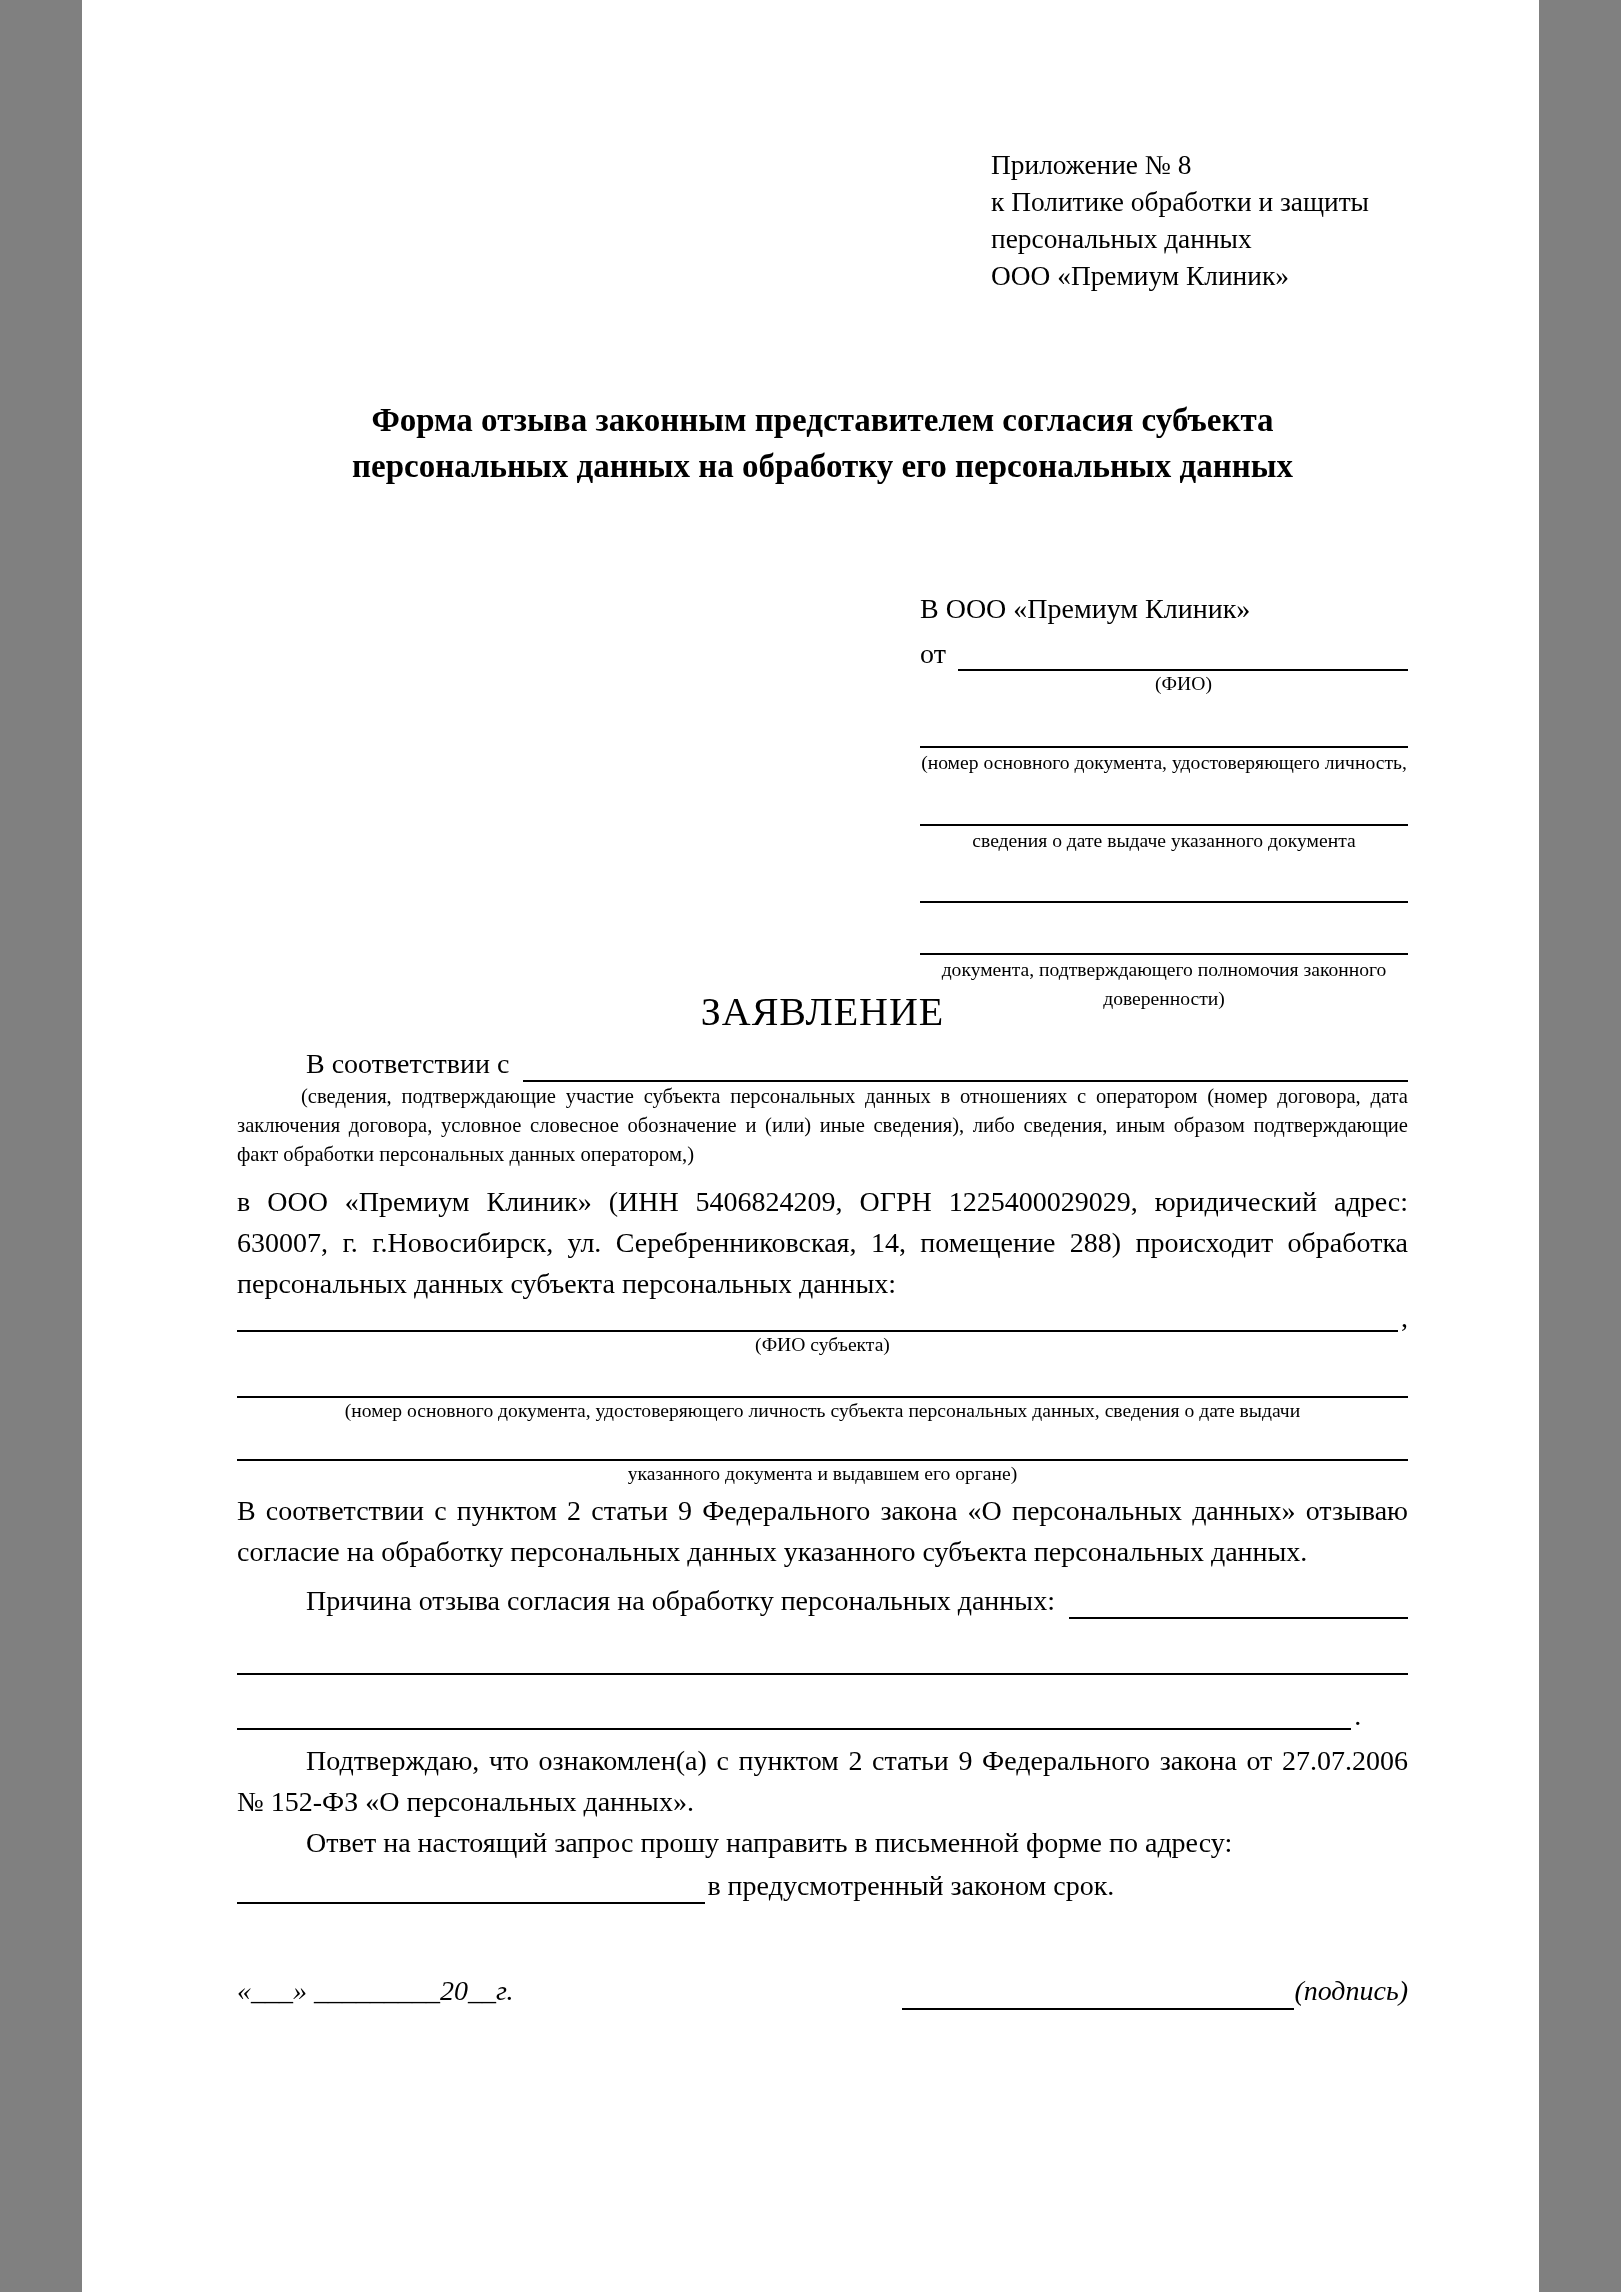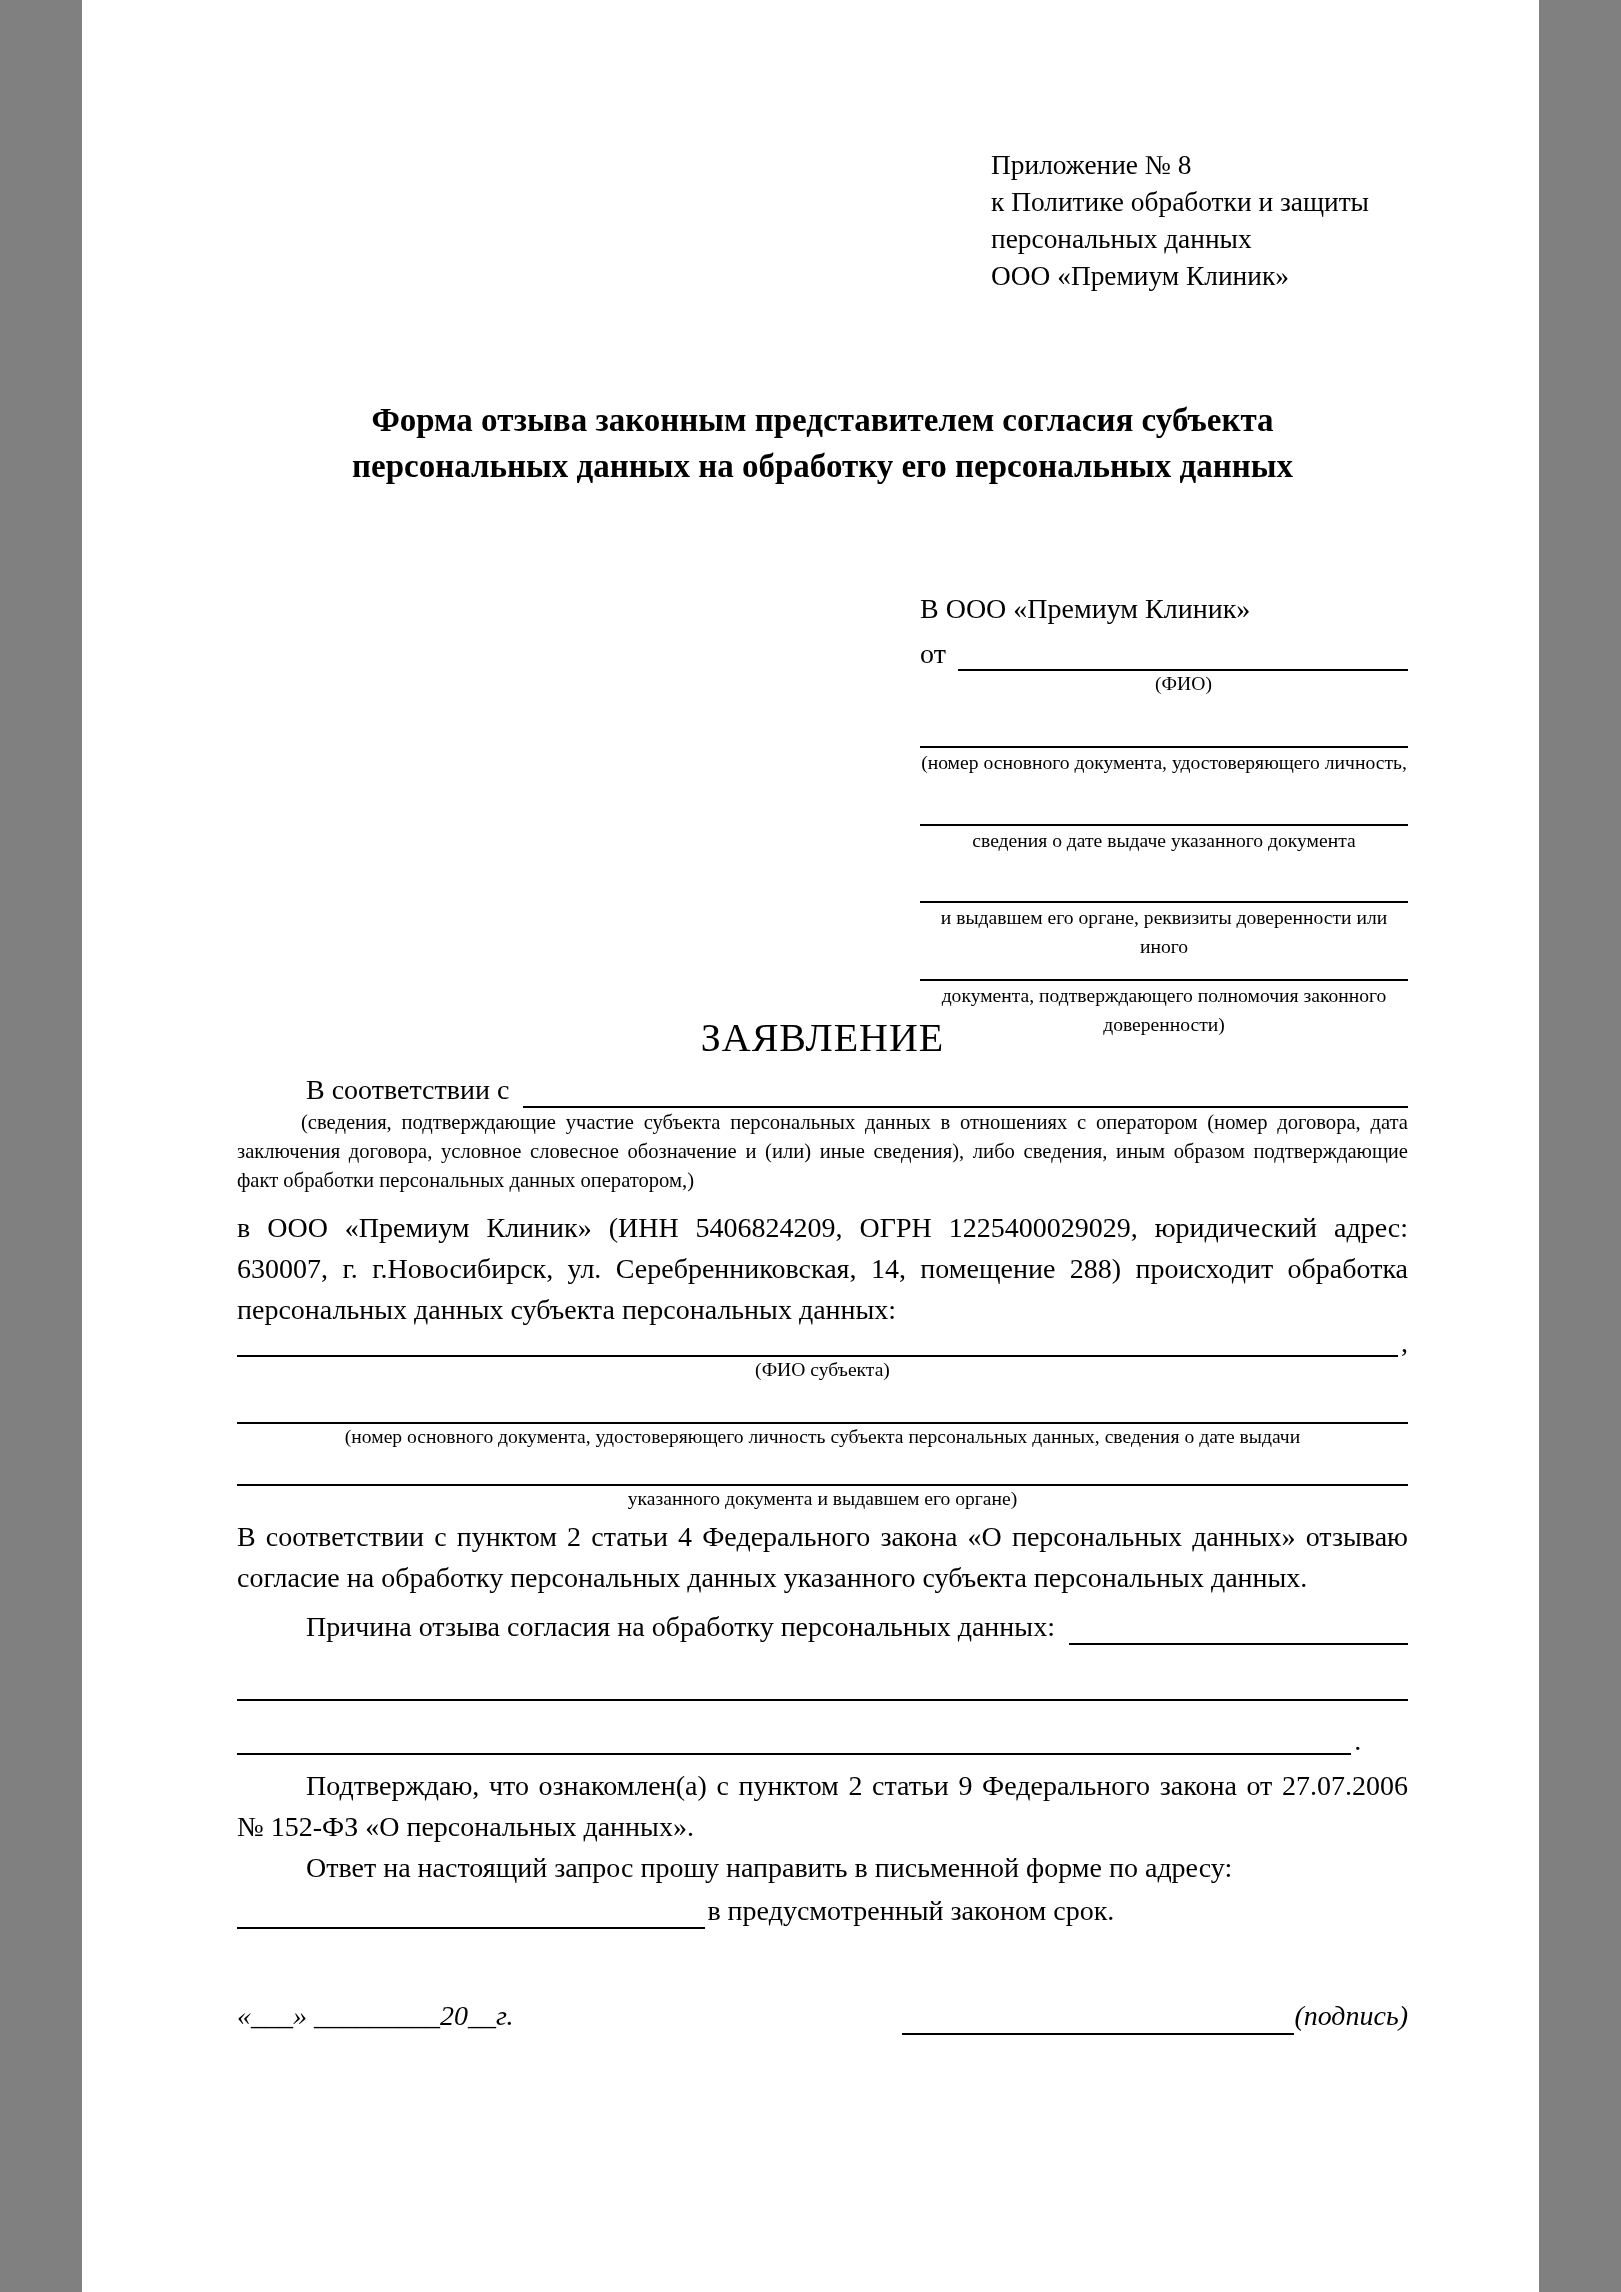--- a/index.html
+++ b/index.html
@@ -190,21 +190,20 @@
     <div class="addr-field">
       <div class="write-space"></div>
       <div class="caption">(номер основного документа, удостоверяющего личность,</div>
     </div>
     <div class="addr-field">
       <div class="write-space"></div>
       <div class="caption">сведения о дате выдаче указанного документа</div>
     </div>
     <div class="addr-field">
       <div class="write-space"></div>
-      <div class="caption">и выдавшем его органе, реквизиты доверенности или иного</div>
     </div>
     <div class="addr-field">
       <div class="write-space"></div>
       <div class="caption">документа, подтверждающего полномочия законного доверенности)</div>
     </div>
   </div>
 
   <div class="statement-heading">ЗАЯВЛЕНИЕ</div>
 
   <div class="intro-line">
@@ -223,21 +222,21 @@
 
   <div class="wide-field">
     <div class="write-space"></div>
     <div class="center-caption">(номер основного документа, удостоверяющего личность субъекта персональных данных, сведения о дате выдачи</div>
   </div>
   <div class="wide-field second">
     <div class="write-space"></div>
     <div class="center-caption">указанного документа и выдавшем его органе)</div>
   </div>
 
-  <p class="body-par mt6">В соответствии с пунктом 2 статьи 4 Федерального закона «О персональных данных» отзываю согласие на обработку персональных данных указанного субъекта персональных данных.</p>
+  <p class="body-par mt6">В соответствии с пунктом 2 статьи 9 Федерального закона «О персональных данных» отзываю согласие на обработку персональных данных указанного субъекта персональных данных.</p>
 
   <div class="reason-line">
     <span class="label">Причина отзыва согласия на обработку персональных данных:</span>
     <span class="fill-line"></span>
   </div>
 
   <div class="blank-line first">
     <span class="fill-line"></span>
   </div>
   <div class="blank-line second">

